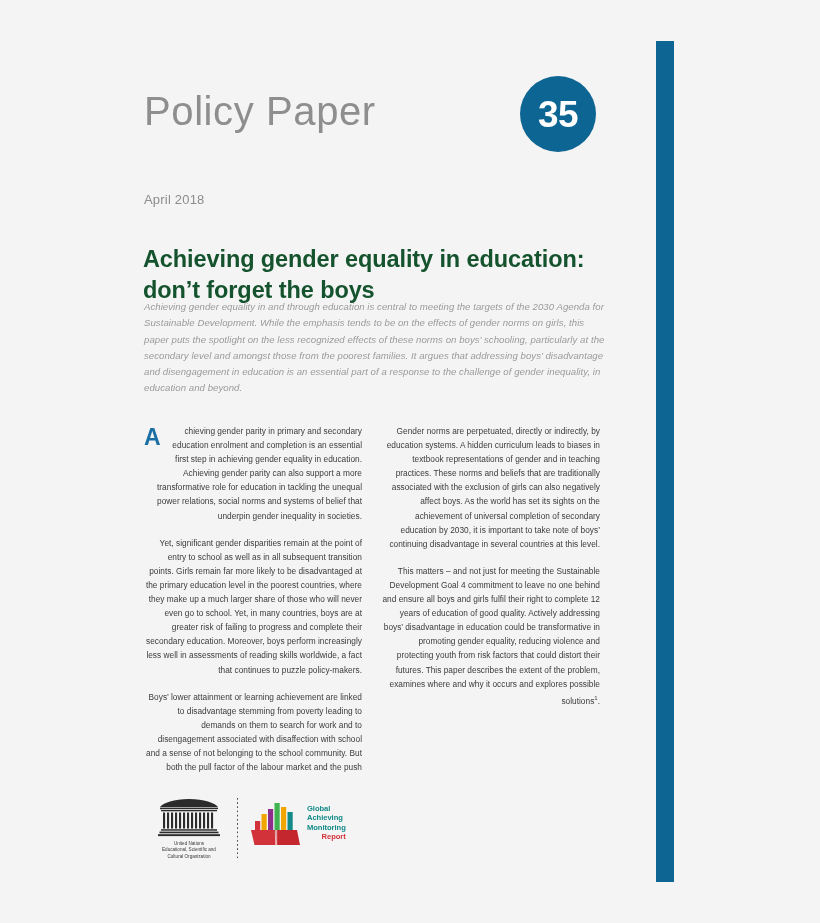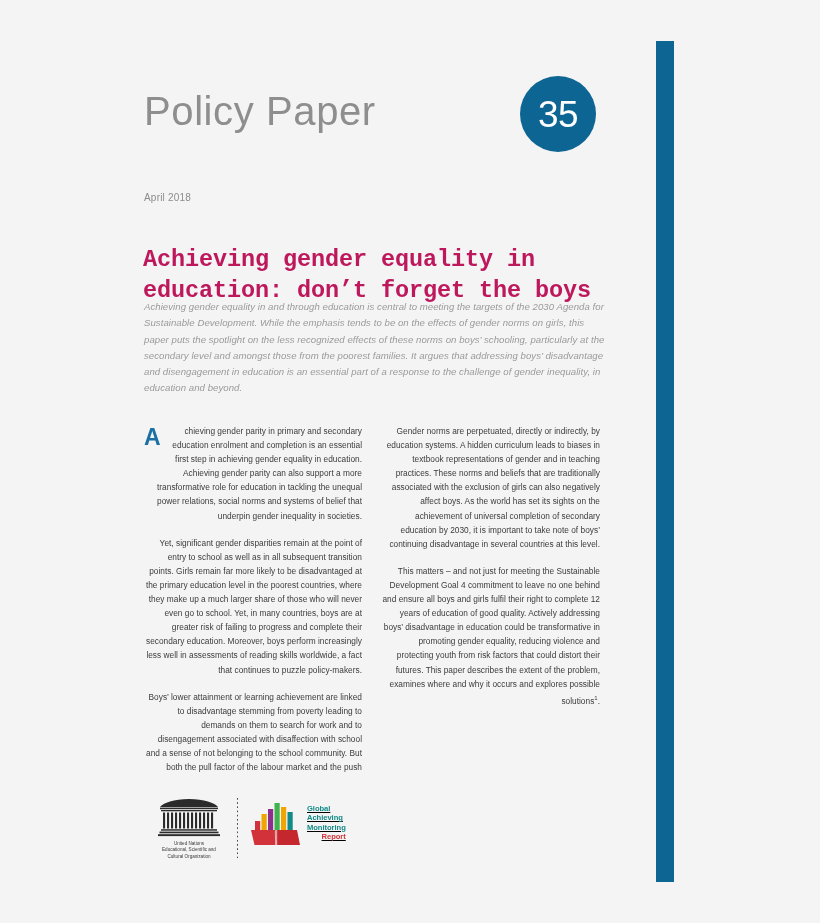--- a/index.html
+++ b/index.html
@@ -65,50 +65,49 @@
   #issue-badge {
     position: absolute;
     left: 380px;
     top: 0px;
     width: 76px;
     height: 76px;
     border-radius: 50%;
     background: #0d6593;
     color: #ffffff;
     font-size: 37px;
-    font-weight: normal;
+    font-weight: bold;
     letter-spacing: -0.5px;
     display: flex;
     align-items: center;
     justify-content: center;
     line-height: 1;
   }
 
   
   #pub-date {
     position: absolute;
     left: 4px;
     top: 192px;
-    font-size: 10px;
+    font-size: 13px;
     color: #8c8c8c;
     letter-spacing: 0.2px;
   }
 
   
   #doc-title {
     position: absolute;
     left: 3px;
     top: 228px;
     width: 470px;
     font-size: 23.5px;
     font-weight: bold;
-    color: #be185d;
+    color: #14532d;
     line-height: 31px;
     letter-spacing: -0.1px;
-    font-family: Liberation Mono, monospace;
   }
 
   
   #abstract {
     position: absolute;
     left: 4px;
     top: 299px;
     width: 466px;
     font-size: 9.6px;
     font-style: italic;
@@ -201,21 +200,20 @@
     align-items: flex-start;
   }
   #gem-mark { display: block; flex: none; }
   #gem-wordmark {
     margin-left: 5px;
     margin-top: 3px;
     font-size: 7.6px;
     font-weight: bold;
     line-height: 9.4px;
     letter-spacing: -0.05px;
-    text-decoration: underline;
   }
   .gem-line-teal { color: #128a87; display: block; }
   .gem-line-red  { color: #d2333a; display: block; text-align: right; }
 </style>
 </head>
 <body>
 
 <div id="page">
 
   <div id="accent-bar"></div>

